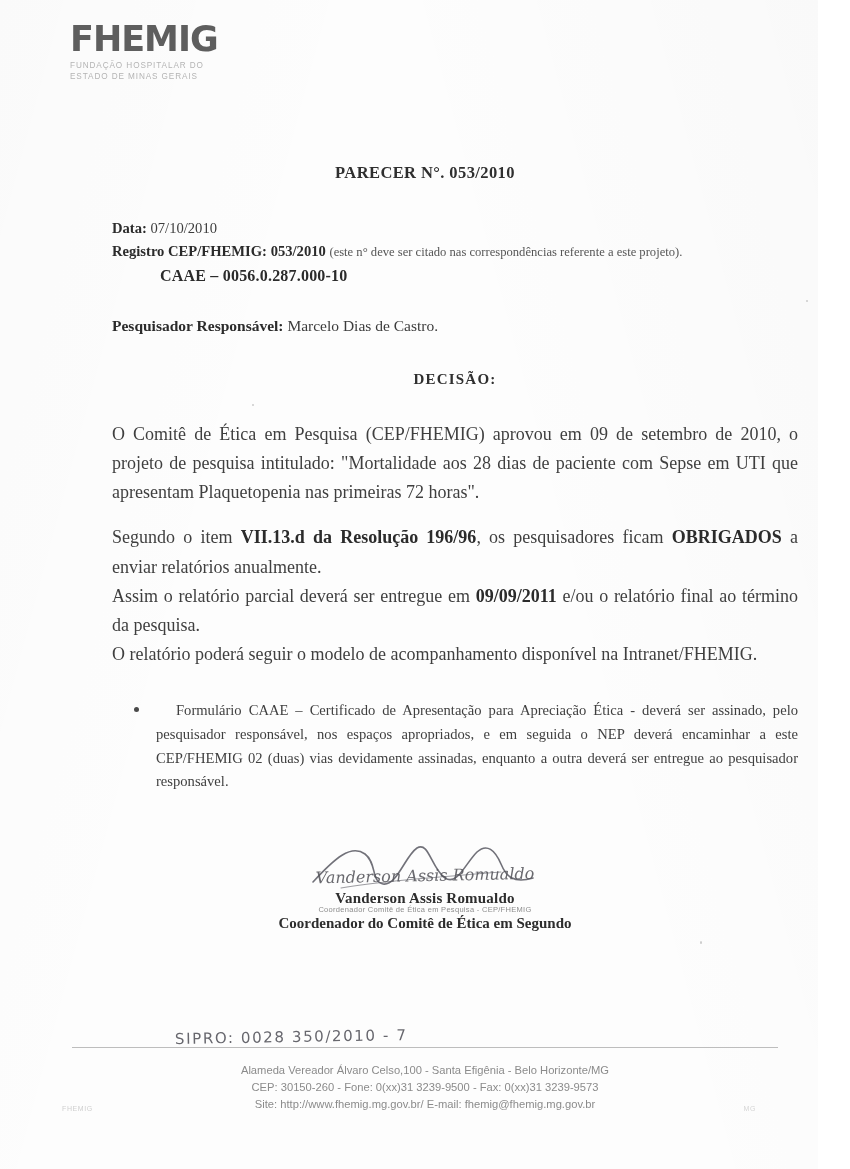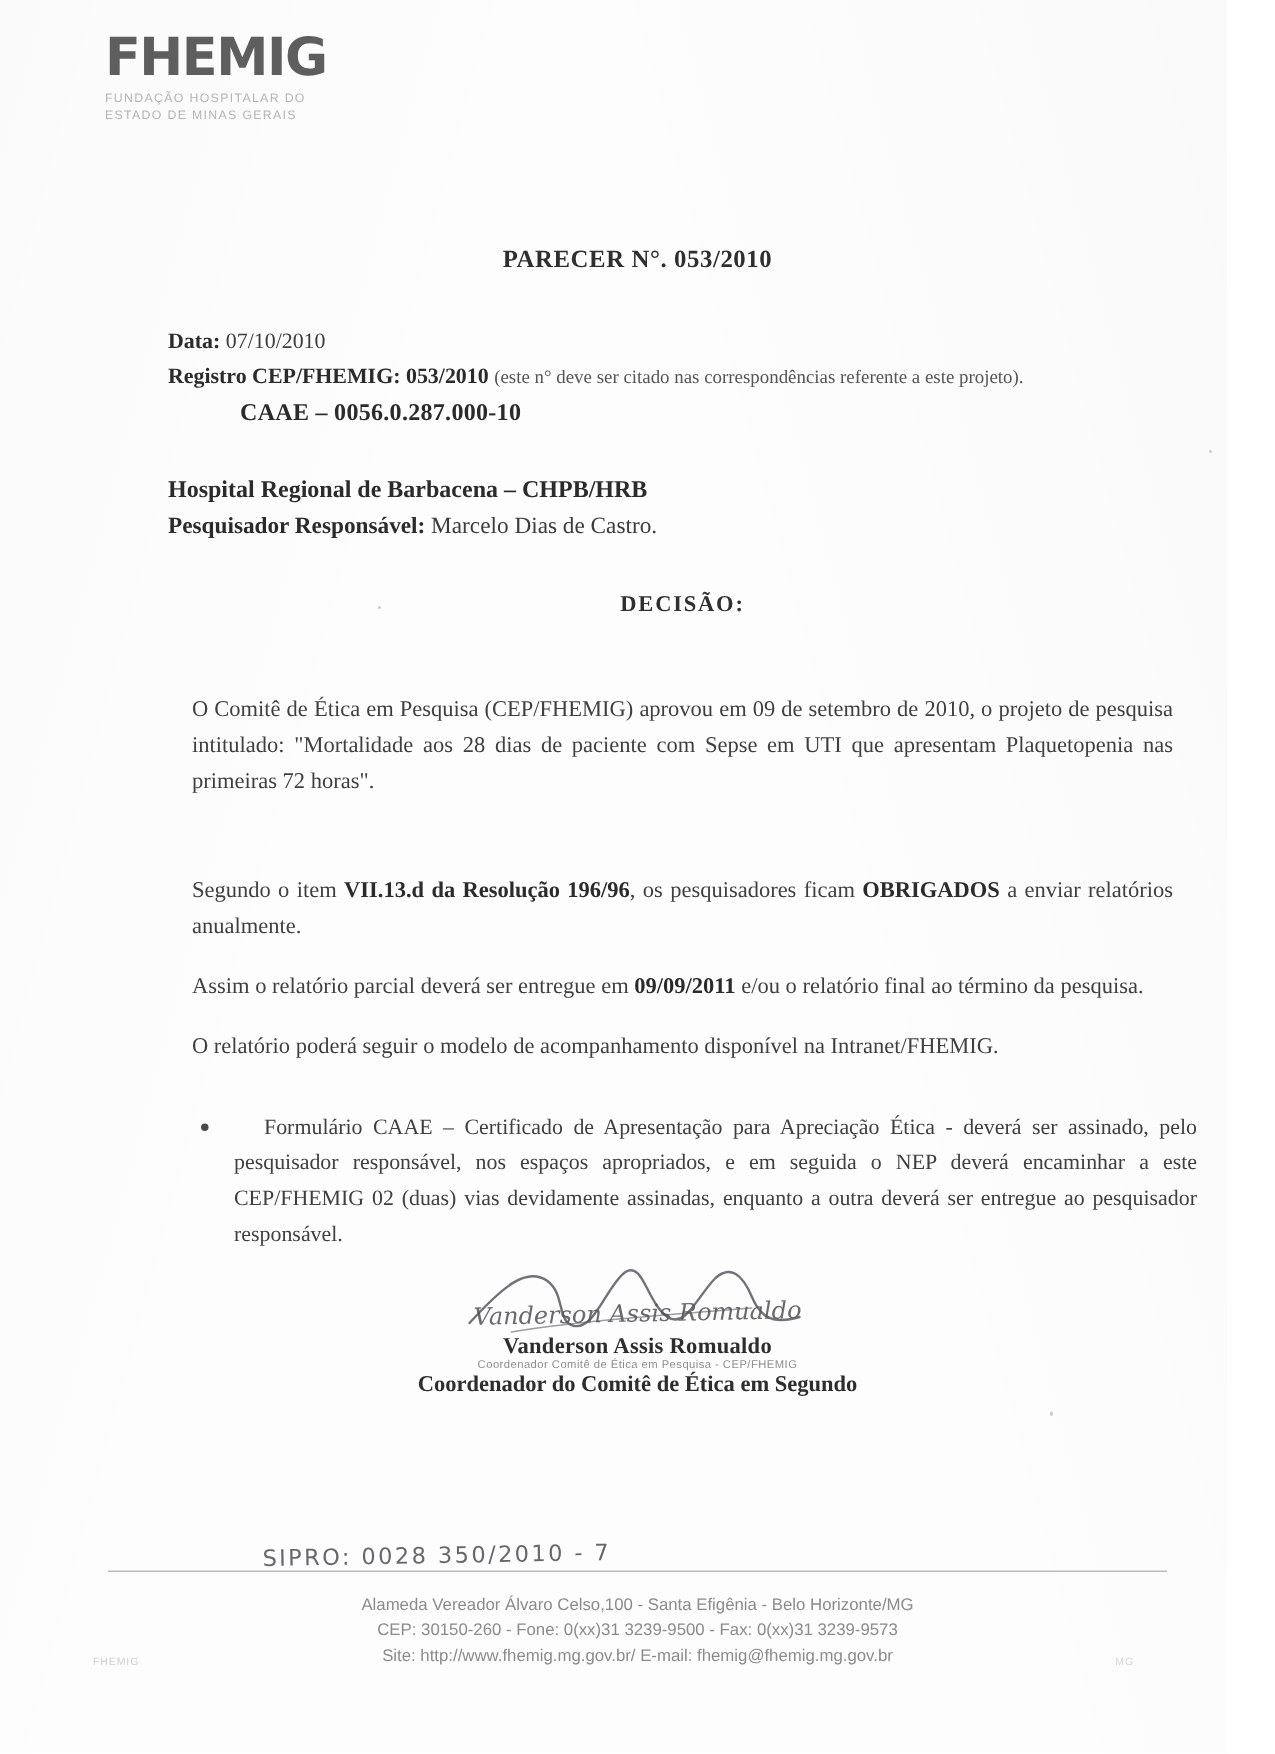--- a/index.html
+++ b/index.html
@@ -108,22 +108,22 @@
     font-weight: bold;
     font-size: 15px;
     letter-spacing: 1.2px;
     color: #2f2f2f;
     margin-top: 30px;
     margin-bottom: 4px;
   }
 
   .para {
     text-align: justify;
-    margin: 16px;
-    font-size: 15px;
+    margin: 0;
+    font-size: 18px;
     line-height: 1.62;
     color: #3f3f3f;
   }
   .para + .para { margin-top: 0px; }
 
   .bullet-wrap {
     margin-top: 30px;
     padding-left: 22px;
     position: relative;
   }
@@ -284,21 +284,20 @@
     <p class="ln">
       <span class="b">Registro CEP/FHEMIG:</span>
       <span class="b">053/2010</span>
       <span class="small-note">(este n° deve ser citado nas correspondências referente a este projeto).</span>
     </p>
 
     <p class="ln caae">CAAE – 0056.0.287.000-10</p>
 
     <div class="gap-lg"></div>
 
-    <p class="ln unit-line">Hospital Regional de Barbacena – CHPB/HRB</p>
 
     <p class="ln researcher-line">
       <span class="b">Pesquisador Responsável:</span>
       <span>Marcelo Dias de Castro.</span>
     </p>
 
     <div class="decision-head">DECISÃO:</div>
 
     <div class="gap-lg"></div>
 

